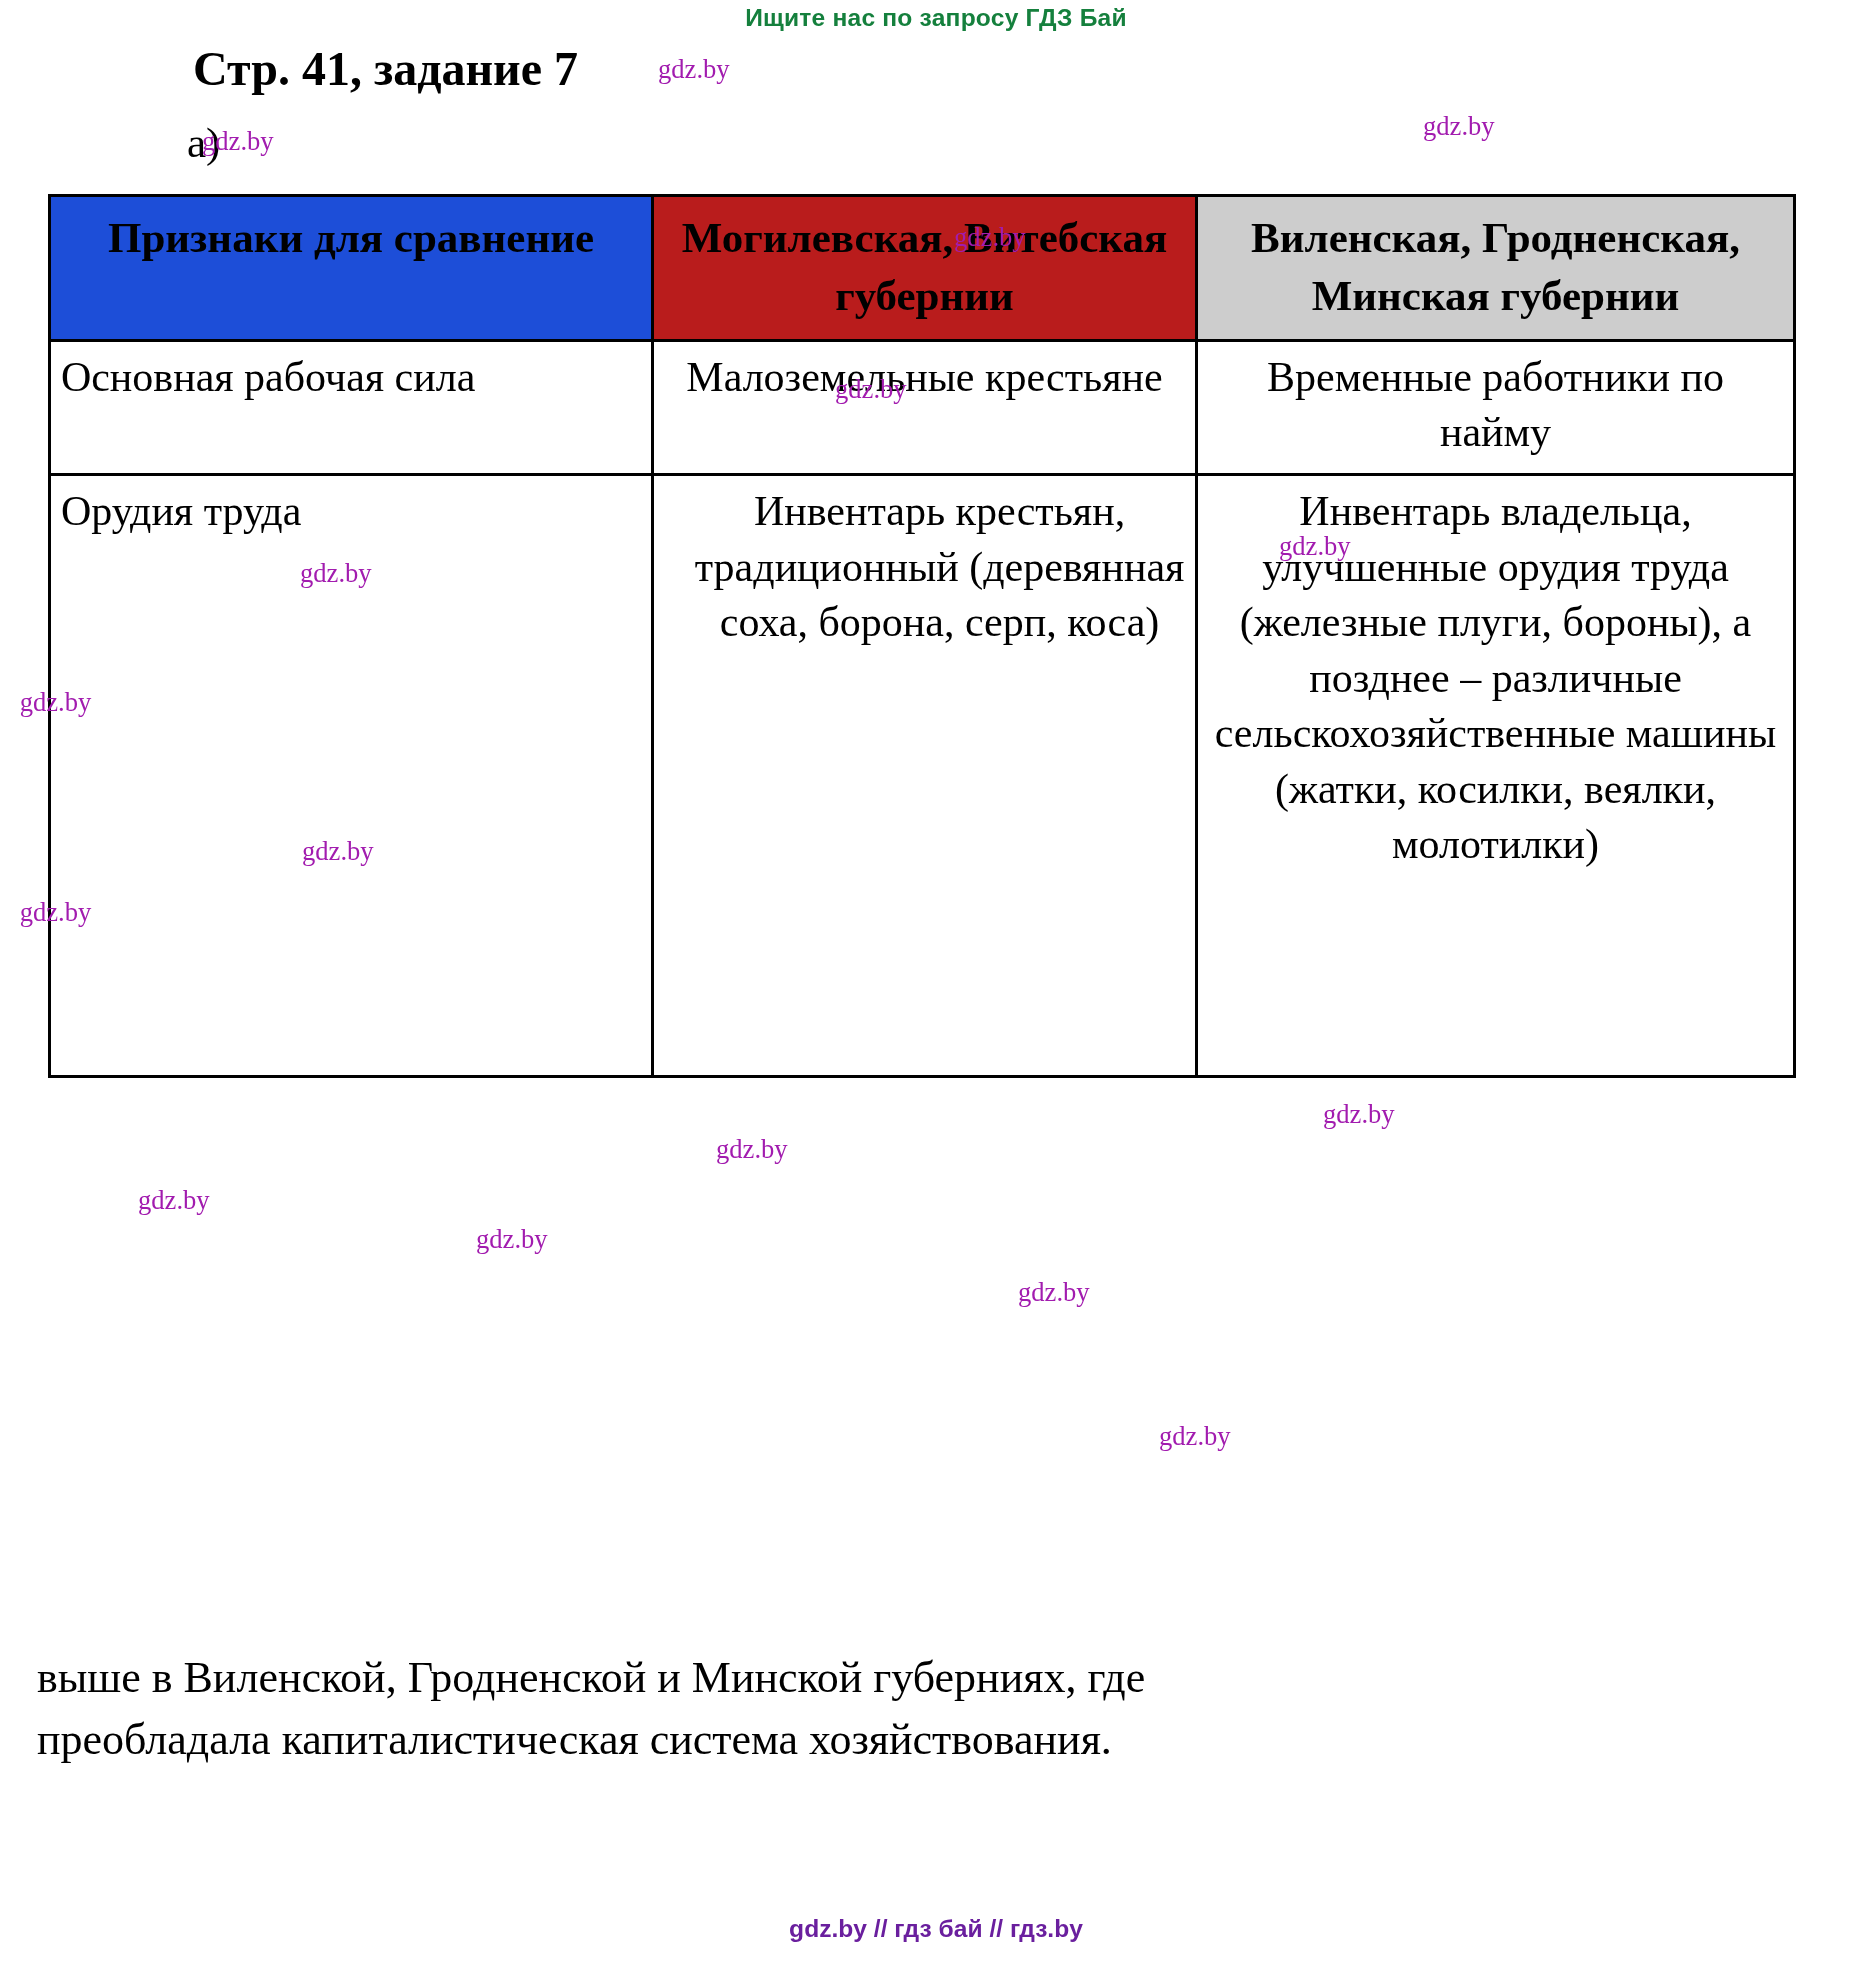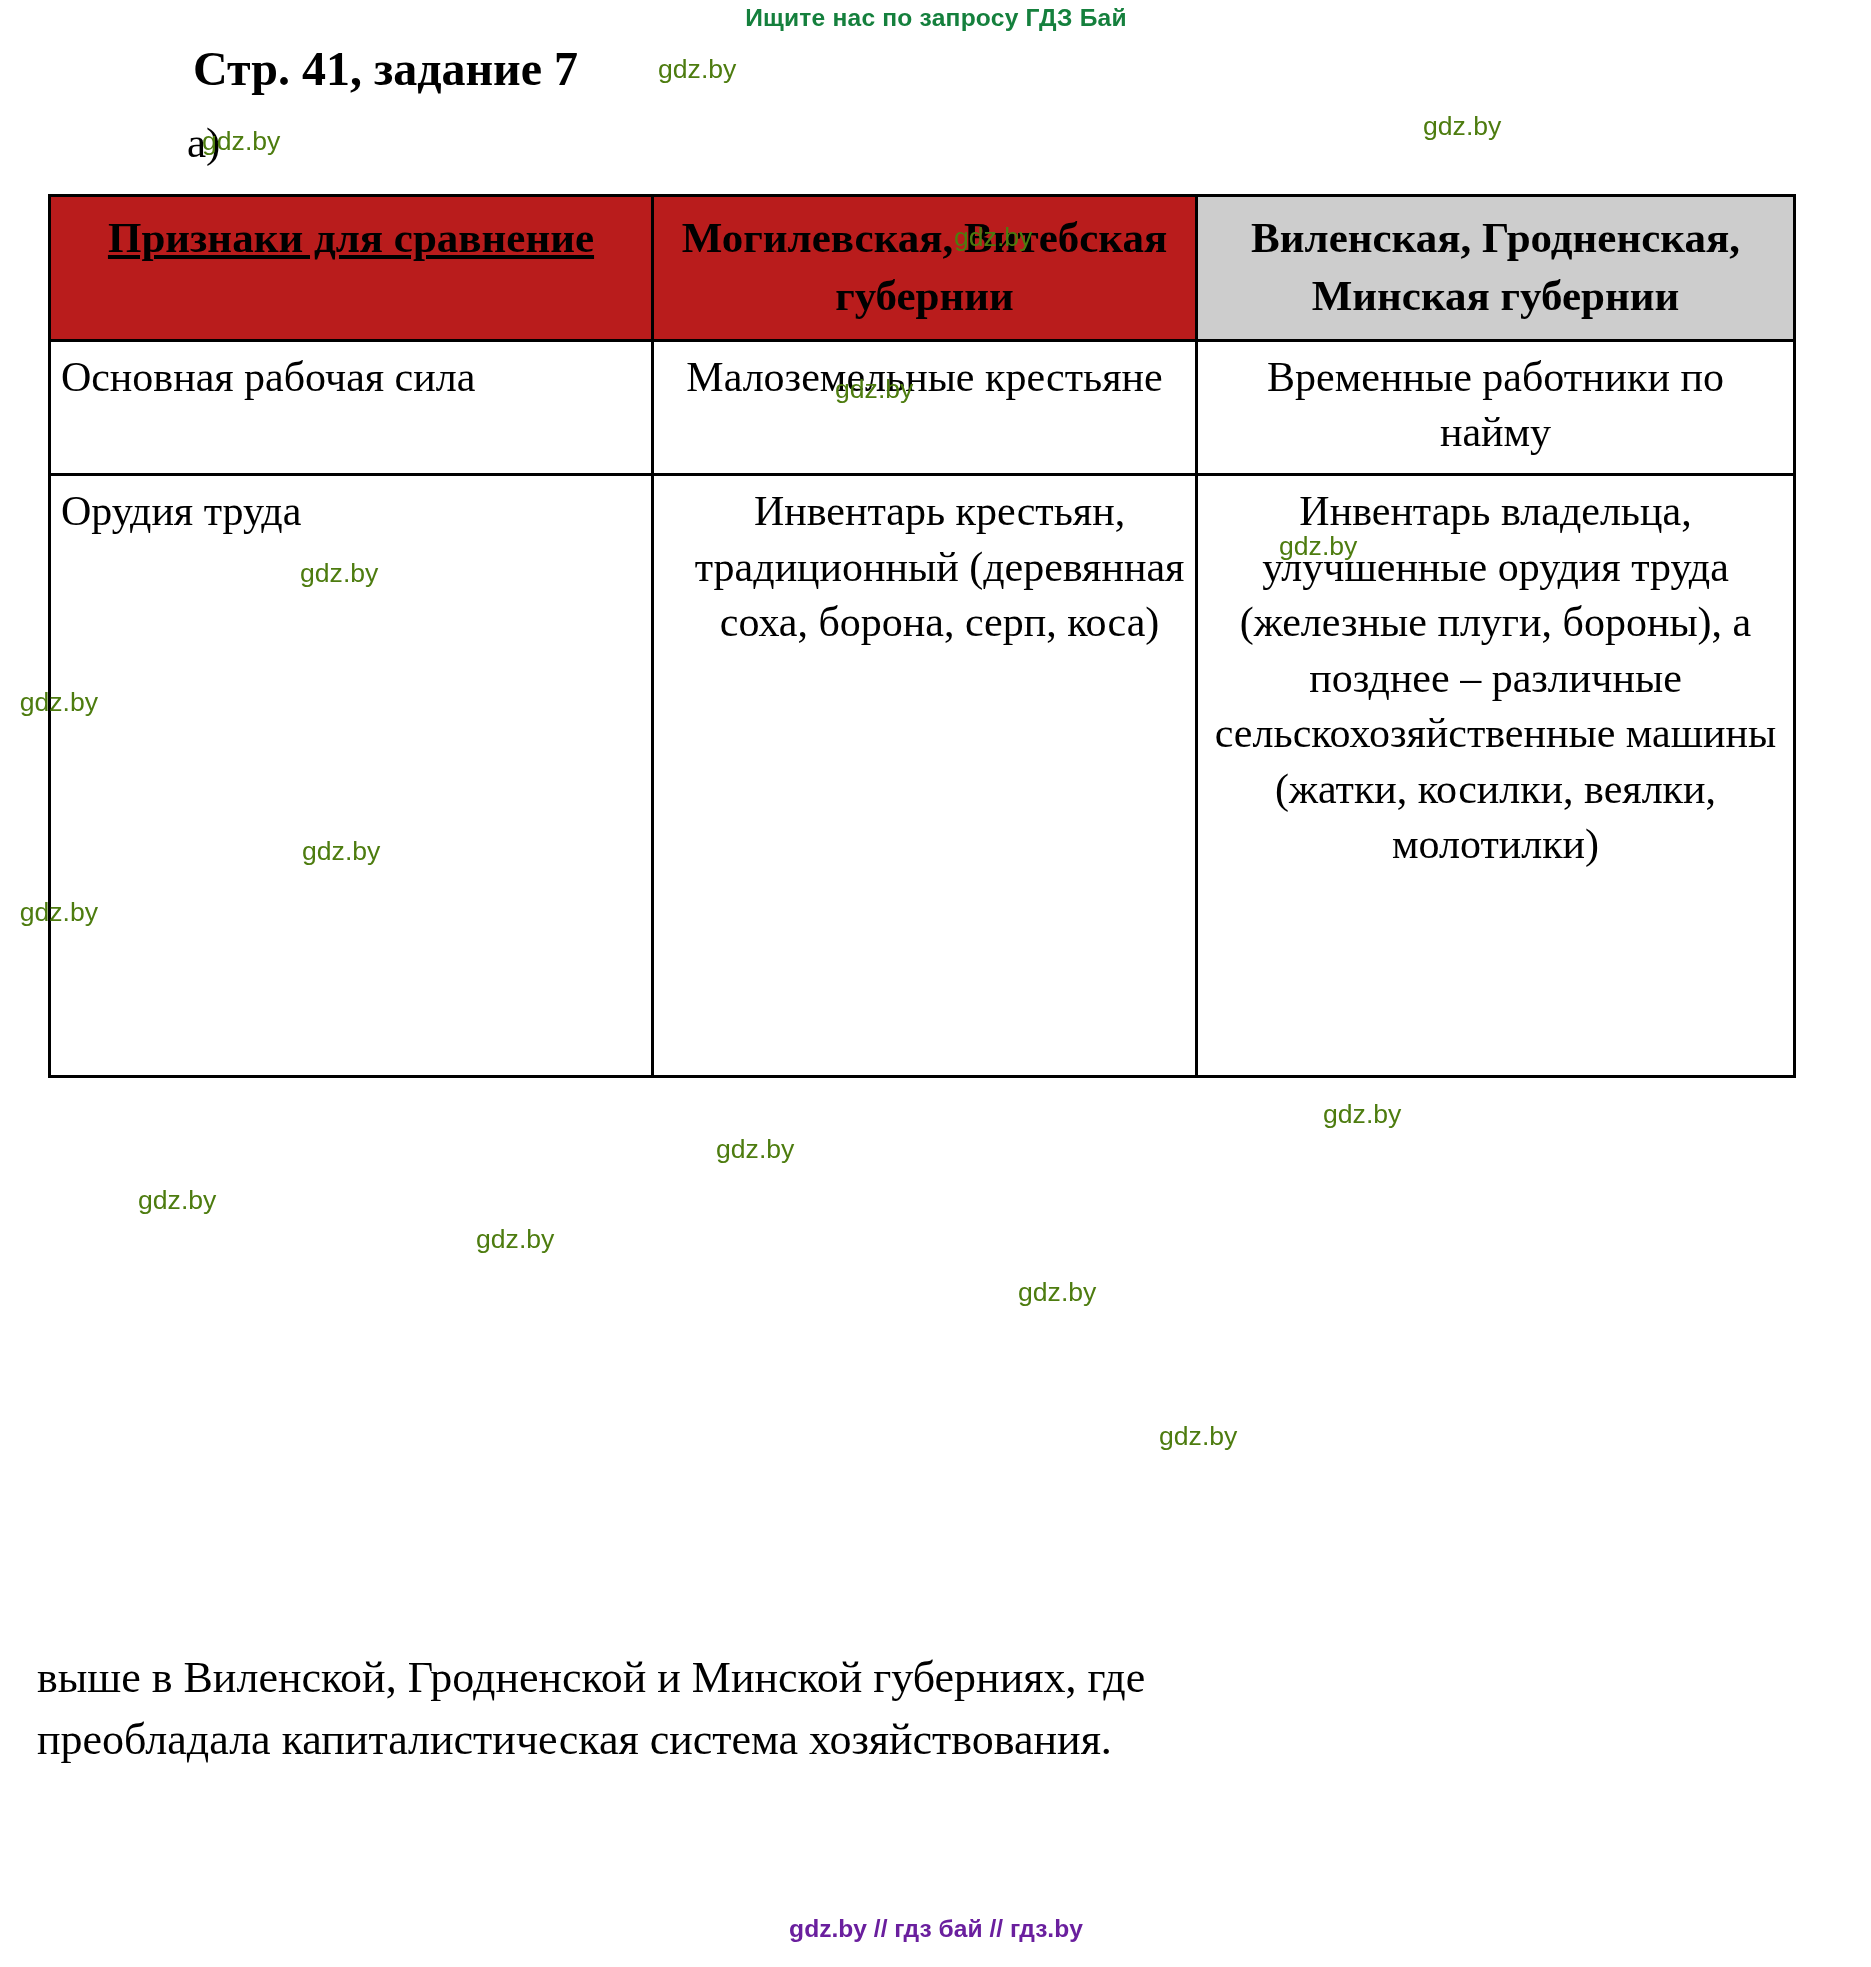--- a/index.html
+++ b/index.html
@@ -108,23 +108,23 @@
     font-family: "Liberation Sans", "DejaVu Sans", sans-serif;
     font-size: 24.6px;
     font-weight: 700;
     color: #6a1f9e;
     white-space: nowrap;
   }
 
   
   .wm {
     position: absolute;
-    font-family: Liberation Sans, sans-serif;
+    font-family: Liberation Serif, serif;
     font-size: 26.6px;
-    color: #4d7c0f;
+    color: #a21caf;
     white-space: nowrap;
     pointer-events: none;
   }
 </style>
 </head>
 <body>
 
 <div class="promo-bar" style="color: #15803d;">Ищите нас по запросу ГДЗ Бай</div>
 
 <div class="page-heading">Стр. 41, задание 7</div>
@@ -132,21 +132,21 @@
 <div class="part-a-label">а)</div>
 
 <table class="compare-table">
   <colgroup>
     <col class="col-feature">
     <col class="col-mogilev">
     <col class="col-vilna">
   </colgroup>
   <thead>
     <tr>
-      <th style="background: #b91c1c; border-color: rgb(0, 0, 0); text-decoration: underline;">Признаки для сравнение</th>
+      <th style="background: #1d4ed8; border-color: rgb(0, 0, 0);">Признаки для сравнение</th>
       <th style="background: #b91c1c; border-color: rgb(0, 0, 0);">Могилевская, Витебская губернии</th>
       <th style="background: rgb(205, 205, 205); border-color: rgb(0, 0, 0);">Виленская, Гродненская, Минская губернии</th>
     </tr>
   </thead>
   <tbody>
     <tr class="row-1">
       <td class="cell-left" style="border-color: rgb(0, 0, 0);">Основная рабочая сила</td>
       <td class="cell-center" style="border-color: rgb(0, 0, 0);">Малоземельные крестьяне</td>
       <td class="cell-center" style="border-color: rgb(0, 0, 0);">Временные работники по найму</td>
     </tr>

